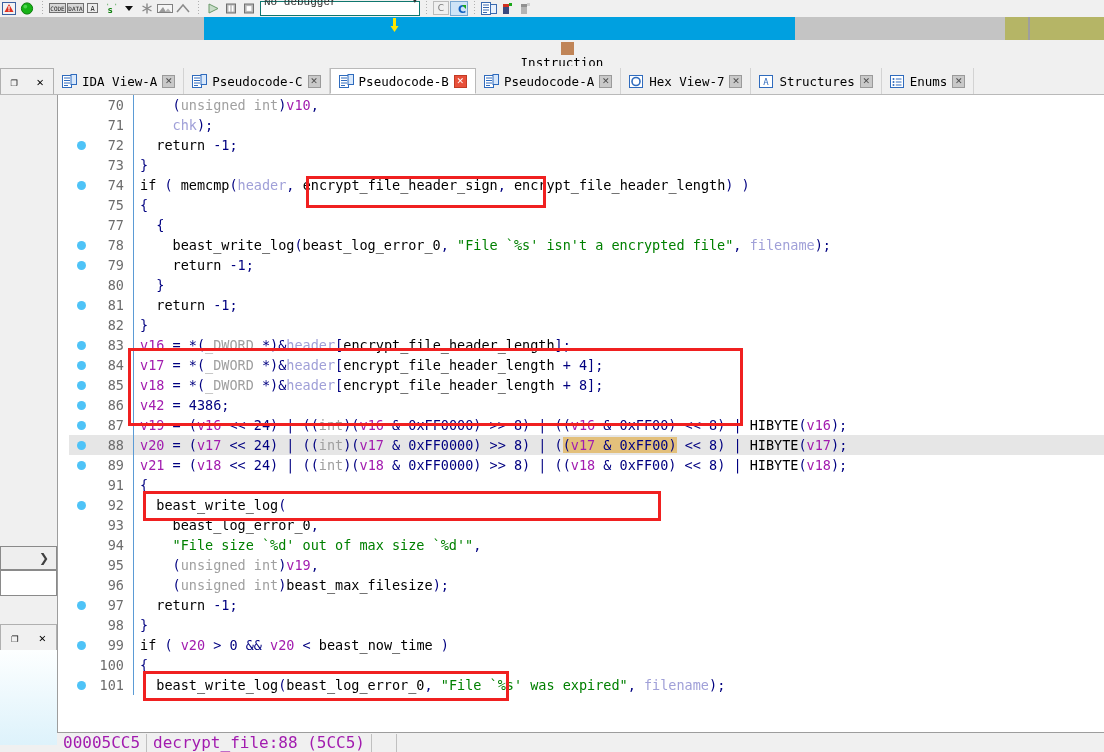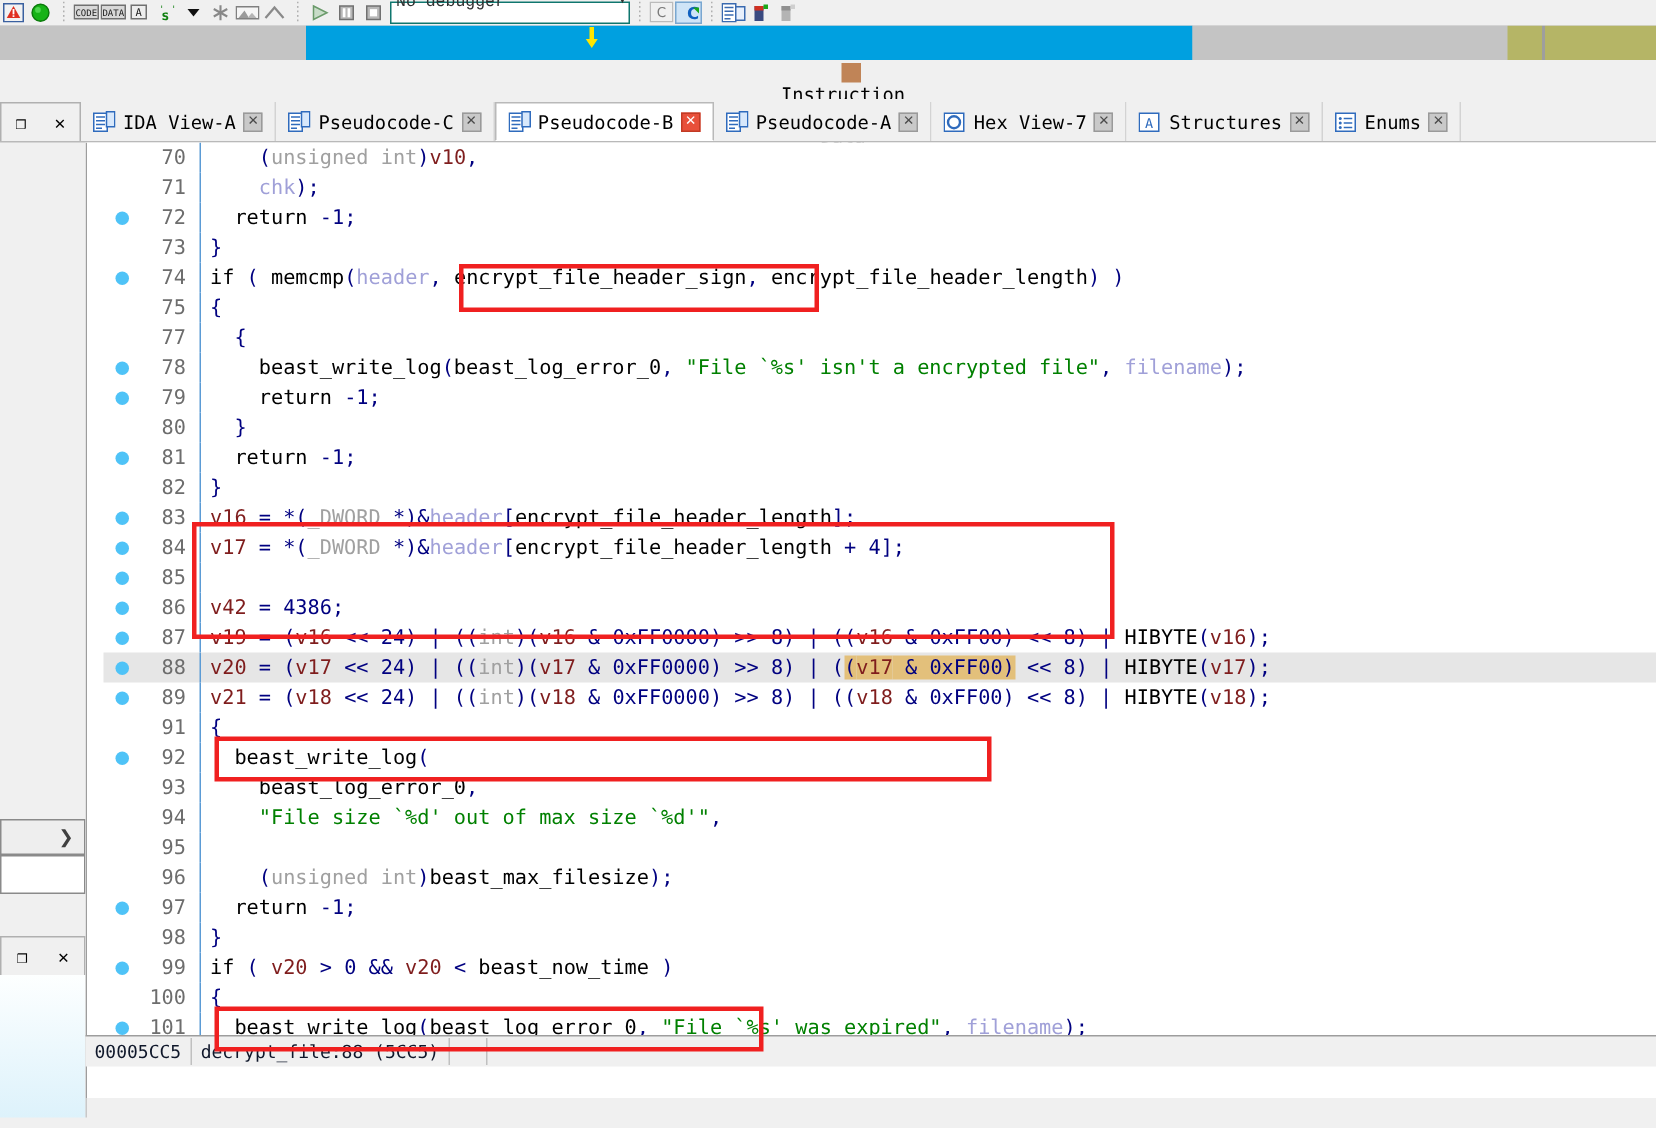--- a/index.html
+++ b/index.html
@@ -123,37 +123,37 @@
   }
   .lnum{
     position:absolute;left:19px;top:0;width:36px;text-align:right;
     color:#6d6d6d;font-size:13.5px;
   }
   .vline{position:absolute;left:64px;top:0;width:1px;height:20px;background:#5b9bd5;}
   .code{position:absolute;left:71px;top:0;color:#000;}
 
   
   .k{color:#000000;}        
-  .v{color:#7f1d1d;text-align:center;}        
+  .v{color:#a21caf;text-align:center;}        
   .g{color:#a0a0a0;}        
   .s{color:#008000;}        
   .n{color:#000080;}        
   .p{color:#000000;}        
   .arg{color:#a0a0d8;}      
   .sel{background:#e3c07b;} 
 
   
   .redbox{position:absolute;border:3px solid #f02020;box-sizing:border-box;pointer-events:none;z-index:6;}
 
   
   .statusbar{
-    position:absolute;left:57px;top:690px;width:1047px;height:20px;
+    position:absolute;left:57px;top:732px;width:1047px;height:20px;
     background:#f0f0f0;border-top:1px solid #9d9d9d;
     display:flex;align-items:center;
-    font-family:"DejaVu Sans Mono","Liberation Mono",monospace;font-size:12px;color:#0f172a;
+    font-family:"DejaVu Sans Mono","Liberation Mono",monospace;font-size:16px;color:#a21caf;
   }
   .st-cell{padding:0 6px;height:18px;line-height:18px;border-right:1px solid #c0c0c0;white-space:nowrap;}
   .st-gap{width:24px;height:18px;border-right:1px solid #c0c0c0;}
 </style>
 </head>
 <body>
 
 <div class="app">
 
   <div class="toolbar">
@@ -447,30 +447,30 @@
         <div class="row"><span class="bp"></span><span class="lnum">74</span><span class="vline"></span><span class="code"><span class="k">if</span><span class="n"> ( </span><span class="k">memcmp</span><span class="n">(</span><span class="arg">header</span><span class="n">, </span><span class="k">encrypt_file_header_sign</span><span class="n">, </span><span class="k">encrypt_file_header_length</span><span class="n">) )</span></span></div>
         <div class="row"><span class="lnum">75</span><span class="vline"></span><span class="code"><span class="n">{</span></span></div>
         <div class="row"><span class="lnum">77</span><span class="vline"></span><span class="code"><span class="n">  {</span></span></div>
         <div class="row"><span class="bp"></span><span class="lnum">78</span><span class="vline"></span><span class="code"><span class="p">    </span><span class="k">beast_write_log</span><span class="n">(</span><span class="k">beast_log_error_0</span><span class="n">, </span><span class="s">"File `%s' isn't a encrypted file"</span><span class="n">, </span><span class="arg">filename</span><span class="n">);</span></span></div>
         <div class="row"><span class="bp"></span><span class="lnum">79</span><span class="vline"></span><span class="code"><span class="p">    </span><span class="k">return</span><span class="n"> -1;</span></span></div>
         <div class="row"><span class="lnum">80</span><span class="vline"></span><span class="code"><span class="n">  }</span></span></div>
         <div class="row"><span class="bp"></span><span class="lnum">81</span><span class="vline"></span><span class="code"><span class="p">  </span><span class="k">return</span><span class="n"> -1;</span></span></div>
         <div class="row"><span class="lnum">82</span><span class="vline"></span><span class="code"><span class="n">}</span></span></div>
         <div class="row"><span class="bp"></span><span class="lnum">83</span><span class="vline"></span><span class="code"><span class="v">v16</span><span class="n"> = *(</span><span class="g">_DWORD</span><span class="n"> *)&amp;</span><span class="arg">header</span><span class="n">[</span><span class="k">encrypt_file_header_length</span><span class="n">];</span></span></div>
         <div class="row"><span class="bp"></span><span class="lnum">84</span><span class="vline"></span><span class="code"><span class="v">v17</span><span class="n"> = *(</span><span class="g">_DWORD</span><span class="n"> *)&amp;</span><span class="arg">header</span><span class="n">[</span><span class="k">encrypt_file_header_length</span><span class="n"> + 4];</span></span></div>
-        <div class="row"><span class="bp"></span><span class="lnum">85</span><span class="vline"></span></div>
+        <div class="row"><span class="bp"></span><span class="lnum">85</span><span class="vline"></span><span class="code"><span class="v">v18</span><span class="n"> = *(</span><span class="g">_DWORD</span><span class="n"> *)&amp;</span><span class="arg">header</span><span class="n">[</span><span class="k">encrypt_file_header_length</span><span class="n"> + 8];</span></span></div>
         <div class="row"><span class="bp"></span><span class="lnum">86</span><span class="vline"></span><span class="code"><span class="v">v42</span><span class="n"> = 4386;</span></span></div>
         <div class="row"><span class="bp"></span><span class="lnum">87</span><span class="vline"></span><span class="code"><span class="v">v19</span><span class="n"> = (</span><span class="v">v16</span><span class="n"> &lt;&lt; 24) | ((</span><span class="g">int</span><span class="n">)(</span><span class="v">v16</span><span class="n"> &amp; 0xFF0000) &gt;&gt; 8) | ((</span><span class="v">v16</span><span class="n"> &amp; 0xFF00) &lt;&lt; 8) | </span><span class="k">HIBYTE</span><span class="n">(</span><span class="v">v16</span><span class="n">);</span></span></div>
         <div class="row hl"><span class="bp"></span><span class="lnum">88</span><span class="vline"></span><span class="code"><span class="v">v20</span><span class="n"> = (</span><span class="v">v17</span><span class="n"> &lt;&lt; 24) | ((</span><span class="g">int</span><span class="n">)(</span><span class="v">v17</span><span class="n"> &amp; 0xFF0000) &gt;&gt; 8) | (</span><span class="n sel">(</span><span class="v sel">v17</span><span class="n sel"> &amp; 0xFF00</span><span class="n sel">)</span><span class="n"> &lt;&lt; 8) | </span><span class="k">HIBYTE</span><span class="n">(</span><span class="v">v17</span><span class="n">);</span></span></div>
         <div class="row"><span class="bp"></span><span class="lnum">89</span><span class="vline"></span><span class="code"><span class="v">v21</span><span class="n"> = (</span><span class="v">v18</span><span class="n"> &lt;&lt; 24) | ((</span><span class="g">int</span><span class="n">)(</span><span class="v">v18</span><span class="n"> &amp; 0xFF0000) &gt;&gt; 8) | ((</span><span class="v">v18</span><span class="n"> &amp; 0xFF00) &lt;&lt; 8) | </span><span class="k">HIBYTE</span><span class="n">(</span><span class="v">v18</span><span class="n">);</span></span></div>
         <div class="row"><span class="lnum">91</span><span class="vline"></span><span class="code"><span class="n">{</span></span></div>
         <div class="row"><span class="bp"></span><span class="lnum">92</span><span class="vline"></span><span class="code"><span class="p">  </span><span class="k">beast_write_log</span><span class="n">(</span></span></div>
         <div class="row"><span class="lnum">93</span><span class="vline"></span><span class="code"><span class="p">    </span><span class="k">beast_log_error_0</span><span class="n">,</span></span></div>
         <div class="row"><span class="lnum">94</span><span class="vline"></span><span class="code"><span class="p">    </span><span class="s">"File size `%d' out of max size `%d'"</span><span class="n">,</span></span></div>
-        <div class="row"><span class="lnum">95</span><span class="vline"></span></div>
+        <div class="row"><span class="lnum">95</span><span class="vline"></span><span class="code"><span class="n">    (</span><span class="g">unsigned int</span><span class="n">)</span><span class="v">v19</span><span class="n">,</span></span></div>
         <div class="row"><span class="lnum">96</span><span class="vline"></span><span class="code"><span class="n">    (</span><span class="g">unsigned int</span><span class="n">)</span><span class="k">beast_max_filesize</span><span class="n">);</span></span></div>
         <div class="row"><span class="bp"></span><span class="lnum">97</span><span class="vline"></span><span class="code"><span class="p">  </span><span class="k">return</span><span class="n"> -1;</span></span></div>
         <div class="row"><span class="lnum">98</span><span class="vline"></span><span class="code"><span class="n">}</span></span></div>
         <div class="row"><span class="bp"></span><span class="lnum">99</span><span class="vline"></span><span class="code"><span class="k">if</span><span class="n"> ( </span><span class="v">v20</span><span class="n"> &gt; 0 &amp;&amp; </span><span class="v">v20</span><span class="n"> &lt; </span><span class="k">beast_now_time</span><span class="n"> )</span></span></div>
         <div class="row"><span class="lnum">100</span><span class="vline"></span><span class="code"><span class="n">{</span></span></div>
         <div class="row"><span class="bp"></span><span class="lnum">101</span><span class="vline"></span><span class="code"><span class="p">  </span><span class="k">beast_write_log</span><span class="n">(</span><span class="k">beast_log_error_0</span><span class="n">, </span><span class="s">"File `%s' was expired"</span><span class="n">, </span><span class="arg">filename</span><span class="n">);</span></span></div>
       </div>
     <div id="redboxes">
         <div class="redbox" style="left: 249px; top: 81px; width: 240px; height: 32px;"></div>
         <div class="redbox" style="left: 71px; top: 253px; width: 615px; height: 78px;"></div>

